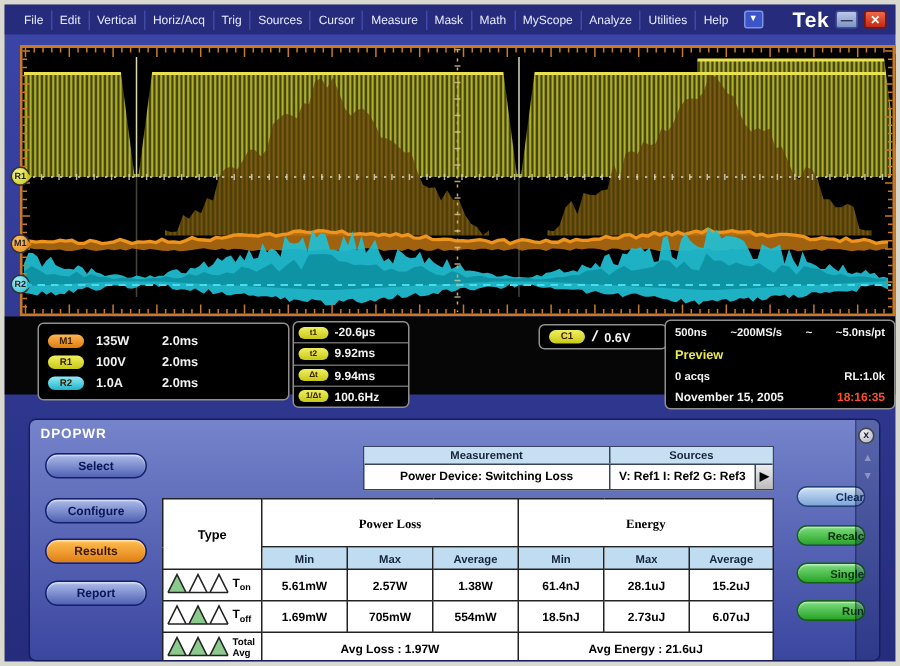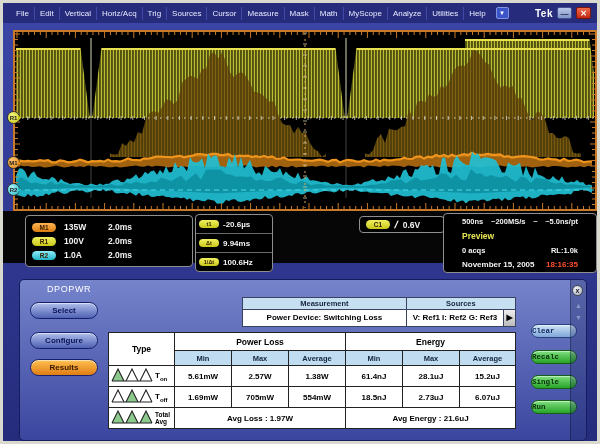--- a/index.html
+++ b/index.html
@@ -5,21 +5,21 @@
   html,body{margin:0;padding:0;background:#555;}
   *{box-sizing:border-box;font-family:"Liberation Sans",sans-serif;}
   #shot{position:relative;width:600px;height:444px;background:linear-gradient(180deg,#3c46a8,#252c7c);
         border:3px solid #d9d9d0;outline:1px solid #333;overflow:hidden;}
   .abs{position:absolute;}
   
   #menubar{left:0;top:2;right:0;height:20px;background:#262b7c;display:flex;align-items:center;padding-left:8px;}
   .menu-item{font-size:8px;color:#e8ecff;padding:2px 5px;border-right:1px solid #4049a8;white-space:nowrap;cursor:default;}
   #menu-dd{width:13px;height:12px;background:#3b55c8;border:1px solid #7f93e0;border-radius:2px;margin-left:5px;
            color:#fff;font-size:6px;line-height:10px;text-align:center;}
-  #brand{margin-left:auto;color:#fff;font-weight:bold;font-size:10px;letter-spacing:.5px;}
+  #brand{margin-left:auto;color:#fff;font-weight:bold;font-size:14px;letter-spacing:.5px;}
   .winbtn{width:15px;height:12px;border-radius:2px;margin-left:4px;font-size:8px;line-height:11px;text-align:center;font-weight:bold;}
   #btn-min{background:linear-gradient(180deg,#b9c8ea,#7e93c8);color:#223;border:1px solid #44508e;}
   #btn-close{background:linear-gradient(180deg,#f06a4a,#c22814);color:#fff;border:1px solid #7e1608;margin-right:6px;}
   
   #wave{left:10px;top:27px;}
   .marker{width:13px;height:13px;border-radius:50%;border:1px solid #333;font-size:6px;font-weight:bold;
           color:#222;text-align:center;line-height:12px;z-index:5;}
   .marker:after{content:"";position:absolute;right:-5px;top:3px;border:3.5px solid transparent;}
   .mk-yellow{background:radial-gradient(circle at 35% 30%,#f4f480,#c8c81e);}
   .mk-yellow:after{border-left-color:#c8c81e;}
@@ -39,28 +39,28 @@
   #ch-box{left:22px;top:4px;width:168px;height:52px;display:flex;flex-direction:column;justify-content:space-evenly;padding:2px 6px;}
   .ch-row{display:flex;align-items:center;gap:8px;}
   .ch-scale{width:36px;}
   #t-box{left:192px;top:3px;width:78px;height:58px;display:flex;flex-direction:column;}
   .t-row{flex:1;display:flex;align-items:center;gap:4px;padding:0 3px;border-bottom:1px solid #6a6a6a;}
   .t-row:last-child{border-bottom:none;}
   .t-row .badge{width:20px;height:8px;line-height:8px;font-size:5.5px;}
   .t-val{font-size:8px;font-weight:bold;color:#f2f2f2;}
   #trig-box{left:356px;top:5px;width:86px;height:17px;display:flex;align-items:center;gap:5px;padding:0 6px;}
   #trig-slope{color:#fff;font-weight:bold;font-size:10px;transform:skewX(-15deg);}
-  #acq-box{left:440px;top:2px;width:154px;height:60px;padding:3px 18px;display:flex;flex-direction:column;justify-content:space-between;}
+  #acq-box{left:440px;top:2px;width:154px;height:60px;padding:3px 6px;display:flex;flex-direction:column;justify-content:space-between;}
   .acq-line{display:flex;justify-content:space-between;font-size:7.5px;font-weight:bold;color:#f2f2f2;}
   #acq-preview{color:#e8e855;font-size:8.5px;}
   #acq-time{color:#ff4f2a;}
   
   #panel{left:16px;top:276px;width:568px;height:162px;border-radius:5px;border:1px solid #161d5e;
          background:linear-gradient(180deg,#7584cb,#3b469f);overflow:hidden;}
-  #panel-title{left:27px;top:4px;color:#fff;font-size:9px;font-weight:normal;letter-spacing:.6px;}
+  #panel-title{left:7px;top:4px;color:#fff;font-size:9px;font-weight:bold;letter-spacing:.6px;}
   .navbtn{left:10px;width:68px;height:17px;border-radius:9px;border:1px solid #16206a;
           background:linear-gradient(180deg,#aebdea,#5061b4);color:#0a1458;font-size:8px;font-weight:bold;
           text-align:center;line-height:15px;box-shadow:inset 0 1px 1px rgba(255,255,255,.6);}
   .navbtn.active{background:linear-gradient(180deg,#ffc050,#df7d14);color:#3a1800;}
   #right-strip{right:0;top:0;width:16px;height:100%;background:rgba(16,24,84,.28);border-left:1px solid rgba(0,0,0,.3);}
   #panel-close{right:3px;top:5px;width:11px;height:11px;border-radius:50%;background:radial-gradient(circle at 35% 30%,#f0f2f8,#a8afc4);
                border:1px solid #444;color:#222;font-size:7px;line-height:9px;text-align:center;font-weight:bold;}
   .scroll-glyph{right:4px;color:rgba(255,255,255,.35);font-size:7px;}
   
   #mtable{left:222px;top:17px;width:274px;border:1px solid #39425e;background:#fff;}
@@ -68,31 +68,31 @@
   #mtable .hdr div{font-size:7.5px;font-weight:bold;color:#15253c;text-align:center;line-height:12px;}
   #mtable .val{display:flex;height:16px;}
   #mtable .val div{font-size:8px;font-weight:bold;color:#000;text-align:center;line-height:16px;white-space:nowrap;}
   .mcol1{width:165px;border-right:1px solid #39425e;}
   .mcol2{width:97px;}
   #m-arrow{width:12px;background:linear-gradient(180deg,#eee,#bbb);border-left:1px solid #39425e;
            font-size:6px;text-align:center;line-height:16px;color:#222;}
   
   #rtable{left:88px;top:52px;border-collapse:collapse;table-layout:fixed;background:#fff;}
   #rtable td{border:1px solid #222;font-size:8px;font-weight:bold;color:#000;text-align:center;padding:0;overflow:hidden;}
-  #rtable .grp{height:18px;font-size:8.5px;}
+  #rtable .grp{height:32px;font-size:8.5px;font-family:Liberation Serif, serif;}
   #rtable .sub{height:15px;background:#bfdcf0;color:#15253c;font-size:7.5px;}
   #rtable .dat{height:20px;}
   #rtable .typehdr{font-size:8.5px;}
   .typecell{display:flex;align-items:center;justify-content:flex-start;gap:2px;padding-left:2px;}
   .typelabel{font-size:8px;font-weight:bold;}
   .typelabel sub{font-size:6px;}
   .totlabel{font-size:6.5px;font-weight:bold;line-height:7px;text-align:left;}
   
-  .actbtn{left:511px;width:46px;height:14px;border-radius:7px;font-size:7.5px;font-weight:bold;text-align:left;
-          line-height:13px;box-shadow:inset 0 1px 1px rgba(255,255,255,.55);font-family:Liberation Mono, monospace;}
+  .actbtn{left:511px;width:46px;height:14px;border-radius:7px;font-size:7.5px;font-weight:bold;text-align:right;
+          line-height:13px;box-shadow:inset 0 1px 1px rgba(255,255,255,.55);}
   .act-blue{background:linear-gradient(180deg,#cfe2f6,#7fa6d8);border:1px solid #26437e;color:#102c62;}
   .act-green{background:linear-gradient(180deg,#7ede7e,#28a428);border:1px solid #156015;color:#06300a;}
 </style>
 </head>
 <body>
 
 <div id="shot">
 
   <div class="abs" id="menubar">
     <span class="menu-item">File</span>
@@ -505,20 +505,24 @@
         <span class="rtxt">2.0ms</span>
       </div>
     </div>
 
     <div class="abs rbox" id="t-box">
       <div class="t-row">
         <span class="badge bdg-yellow">t1</span>
         <span class="t-val">-20.6µs</span>
       </div>
       <div class="t-row">
+        <span class="badge bdg-yellow">t2</span>
+        <span class="t-val">9.92ms</span>
+      </div>
+      <div class="t-row">
         <span class="badge bdg-yellow">Δt</span>
         <span class="t-val">9.94ms</span>
       </div>
       <div class="t-row">
         <span class="badge bdg-yellow">1/Δt</span>
         <span class="t-val">100.6Hz</span>
       </div>
     </div>
 
     <div class="abs rbox" id="trig-box">
@@ -547,20 +551,21 @@
       </div>
     </div>
   </div>
 
   <div class="abs" id="panel">
     <div class="abs" id="panel-title">DPOPWR</div>
 
     <div class="abs navbtn" style="top:52px">Configure</div>
     <div class="abs navbtn" style="top:22px">Select</div>
     <div class="abs navbtn active" style="top:79px">Results</div>
+    <div class="abs navbtn" style="top:107px">Report</div>
 
     <div class="abs" id="mtable">
       <div class="hdr">
         <div class="mcol1">Measurement</div>
         <div class="mcol2" style="width:109px">Sources</div>
       </div>
       <div class="val">
         <div class="mcol1">Power Device: Switching Loss</div>
         <div class="mcol2">V: Ref1   I: Ref2   G: Ref3</div>
         <div id="m-arrow">▶</div>

